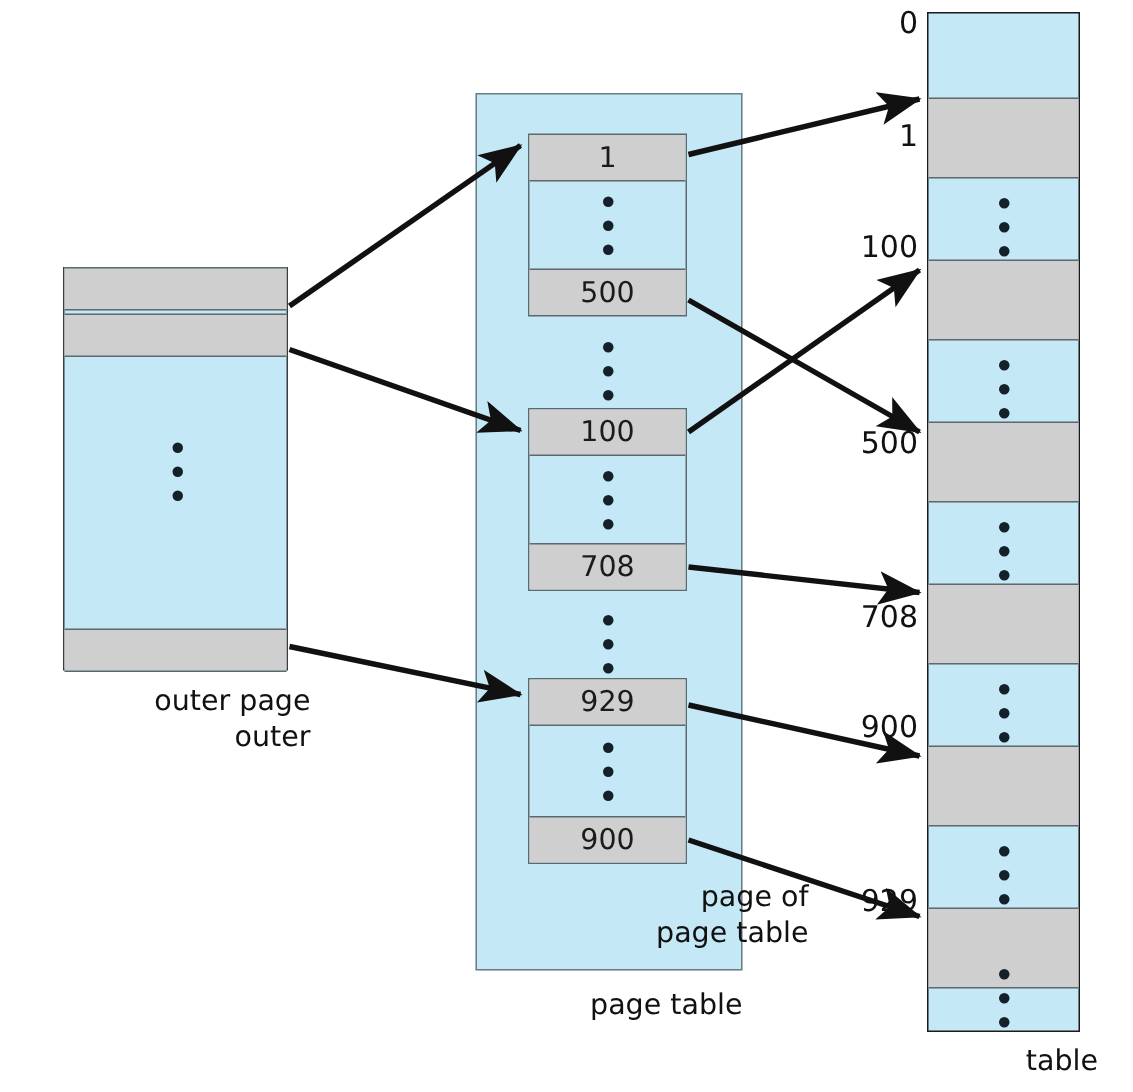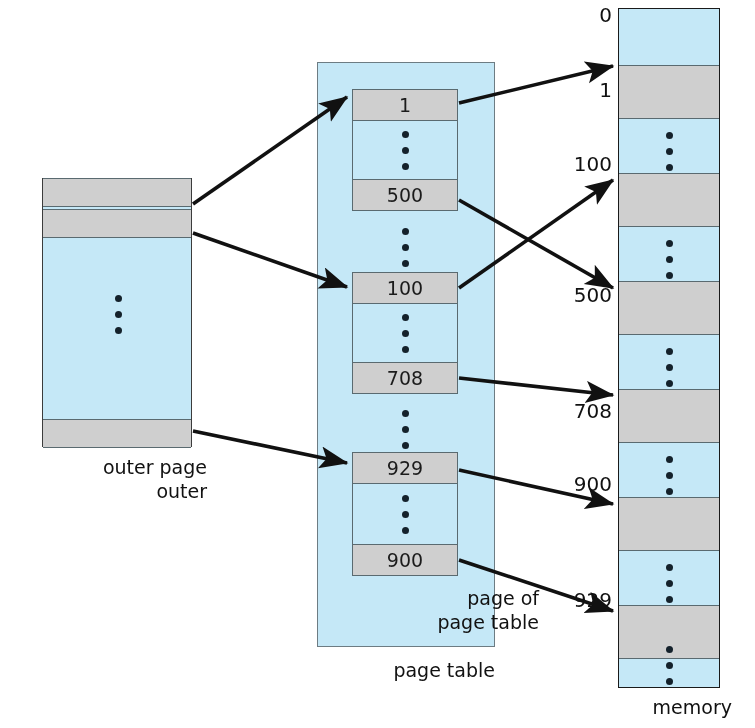--- a/index.html
+++ b/index.html
@@ -167,21 +167,21 @@
   </div>
 
   <div class="memlabel" style="left:560px;top:3px;width:52px;">0</div>
   <div class="memlabel" style="left:560px;top:78px;width:52px;">1</div>
   <div class="memlabel" style="left:548px;top:152px;width:64px;">100</div>
   <div class="memlabel" style="left:548px;top:283px;width:64px;">500</div>
   <div class="memlabel" style="left:548px;top:399px;width:64px;">708</div>
   <div class="memlabel" style="left:548px;top:472px;width:64px;">900</div>
   <div class="memlabel" style="left:548px;top:588px;width:64px;">929</div>
 
-  <div class="cap" style="left:608px;top:695px;width:124px;">memory</div>
+  <div class="cap" style="left:608px;top:695px;width:124px;">table</div>
 
   <svg class="svglayer" viewBox="0 0 755 728" xmlns="http://www.w3.org/2000/svg">
     <defs>
       <marker id="ah" markerWidth="9" markerHeight="9" refX="7.6" refY="3.1" orient="auto" markerUnits="strokeWidth">
         <path d="M0,0 L8,3.1 L0,6.2 L1.8,3.1 z" fill="#111"></path>
       </marker>
     </defs>
     <g stroke="#111" stroke-width="3.6" fill="none" marker-end="url(#ah)">
 
       <path d="M193,204 L347,97"></path>

